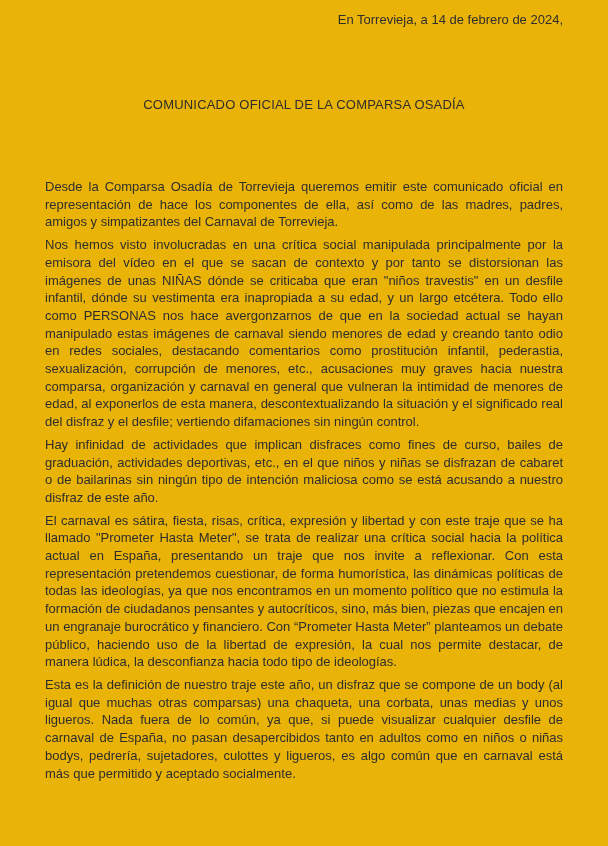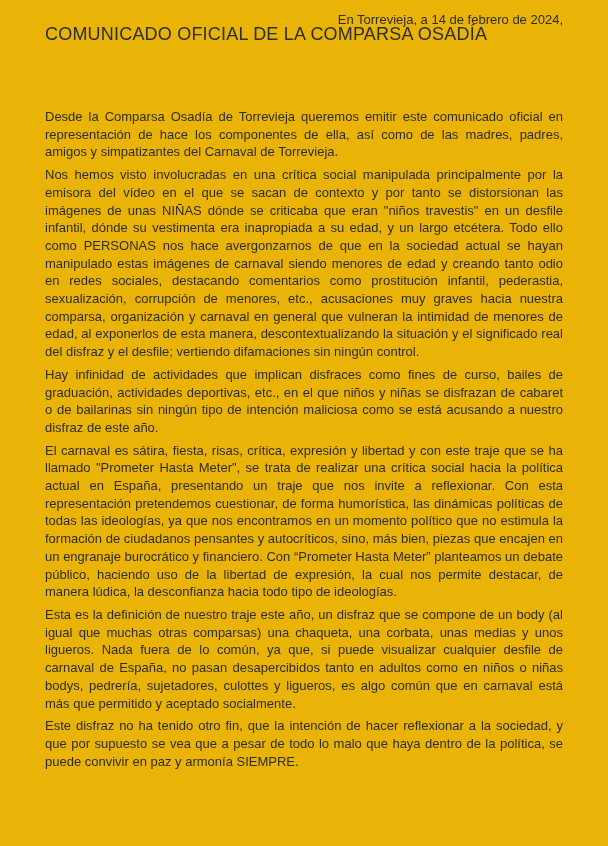--- a/index.html
+++ b/index.html
@@ -19,21 +19,23 @@
     color: #2e2e2e;
     overflow: hidden;
   }
   .dateline {
     text-align: right;
     font-size: 13px;
     line-height: 15px;
     white-space: nowrap;
   }
   .doc-title {
-    font-size: 18px;
+    margin-top: 70px;
+    text-align: center;
+    font-size: 13px;
     line-height: 15px;
     letter-spacing: 0.2px;
   }
   .content {
     margin-top: 66px;
   }
   .content p {
     margin: 0 0 5px 0;
     font-size: 13px;
     line-height: 17.7px;
@@ -48,15 +50,14 @@
   <div class="dateline">En Torrevieja, a 14 de febrero de 2024,</div>
 
   <div class="doc-title">COMUNICADO OFICIAL DE LA COMPARSA OSADÍA</div>
 
   <div class="content">
     <p>Desde la Comparsa Osadía de Torrevieja queremos emitir este comunicado oficial en representación de hace los componentes de ella, así como de las madres, padres, amigos y simpatizantes del Carnaval de Torrevieja.</p>
     <p>Nos hemos visto involucradas en una crítica social manipulada principalmente por la emisora del vídeo en el que se sacan de contexto y por tanto se distorsionan las imágenes de unas NIÑAS dónde se criticaba que eran "niños travestis" en un desfile infantil, dónde su vestimenta era inapropiada a su edad, y un largo etcétera.  Todo ello como PERSONAS nos hace avergonzarnos de que en la sociedad actual se hayan manipulado estas imágenes de carnaval siendo menores de edad y creando tanto odio en redes sociales, destacando comentarios como prostitución infantil, pederastia, sexualización, corrupción de menores, etc., acusaciones muy graves hacia nuestra comparsa, organización y carnaval en general que vulneran la intimidad de menores de edad, al exponerlos de esta manera, descontextualizando la situación y el significado real del disfraz y el desfile; vertiendo difamaciones sin ningún control.</p>
     <p>Hay infinidad de actividades que implican disfraces como fines de curso, bailes de graduación, actividades deportivas, etc., en el que niños y niñas se disfrazan de cabaret o de bailarinas sin ningún tipo de intención maliciosa como se está acusando a nuestro disfraz de este año.</p>
     <p>El carnaval es sátira, fiesta, risas, crítica, expresión y libertad y con este traje que se ha llamado "Prometer Hasta Meter", se trata de realizar una crítica social hacia la política actual en España, presentando un traje que nos invite a reflexionar. Con esta representación pretendemos cuestionar, de forma humorística, las dinámicas políticas de todas las ideologías, ya que nos encontramos en un momento político que no estimula la formación de ciudadanos pensantes y autocríticos, sino, más bien, piezas que encajen en un engranaje burocrático y financiero. Con “Prometer Hasta Meter” planteamos un debate público, haciendo uso de la libertad de expresión, la cual nos permite destacar, de manera lúdica, la desconfianza hacia todo tipo de ideologías.</p>
     <p>Esta es la definición de nuestro traje este año, un disfraz que se compone de un body (al igual que muchas otras comparsas) una chaqueta, una corbata, unas medias y unos ligueros. Nada fuera de lo común, ya que, si puede visualizar cualquier desfile de carnaval de España, no pasan desapercibidos tanto en adultos como en niños o niñas bodys, pedrería, sujetadores, culottes y ligueros, es algo común que en carnaval está más que permitido y aceptado socialmente.</p>
-    <p>Este disfraz no ha tenido otro fin, que la intención de hacer reflexionar a la sociedad, y que por supuesto se vea que a pesar de todo lo malo que haya dentro de la política, se puede convivir en paz y armonía SIEMPRE.</p>
   </div>
 </div>
 
 </body></html>

